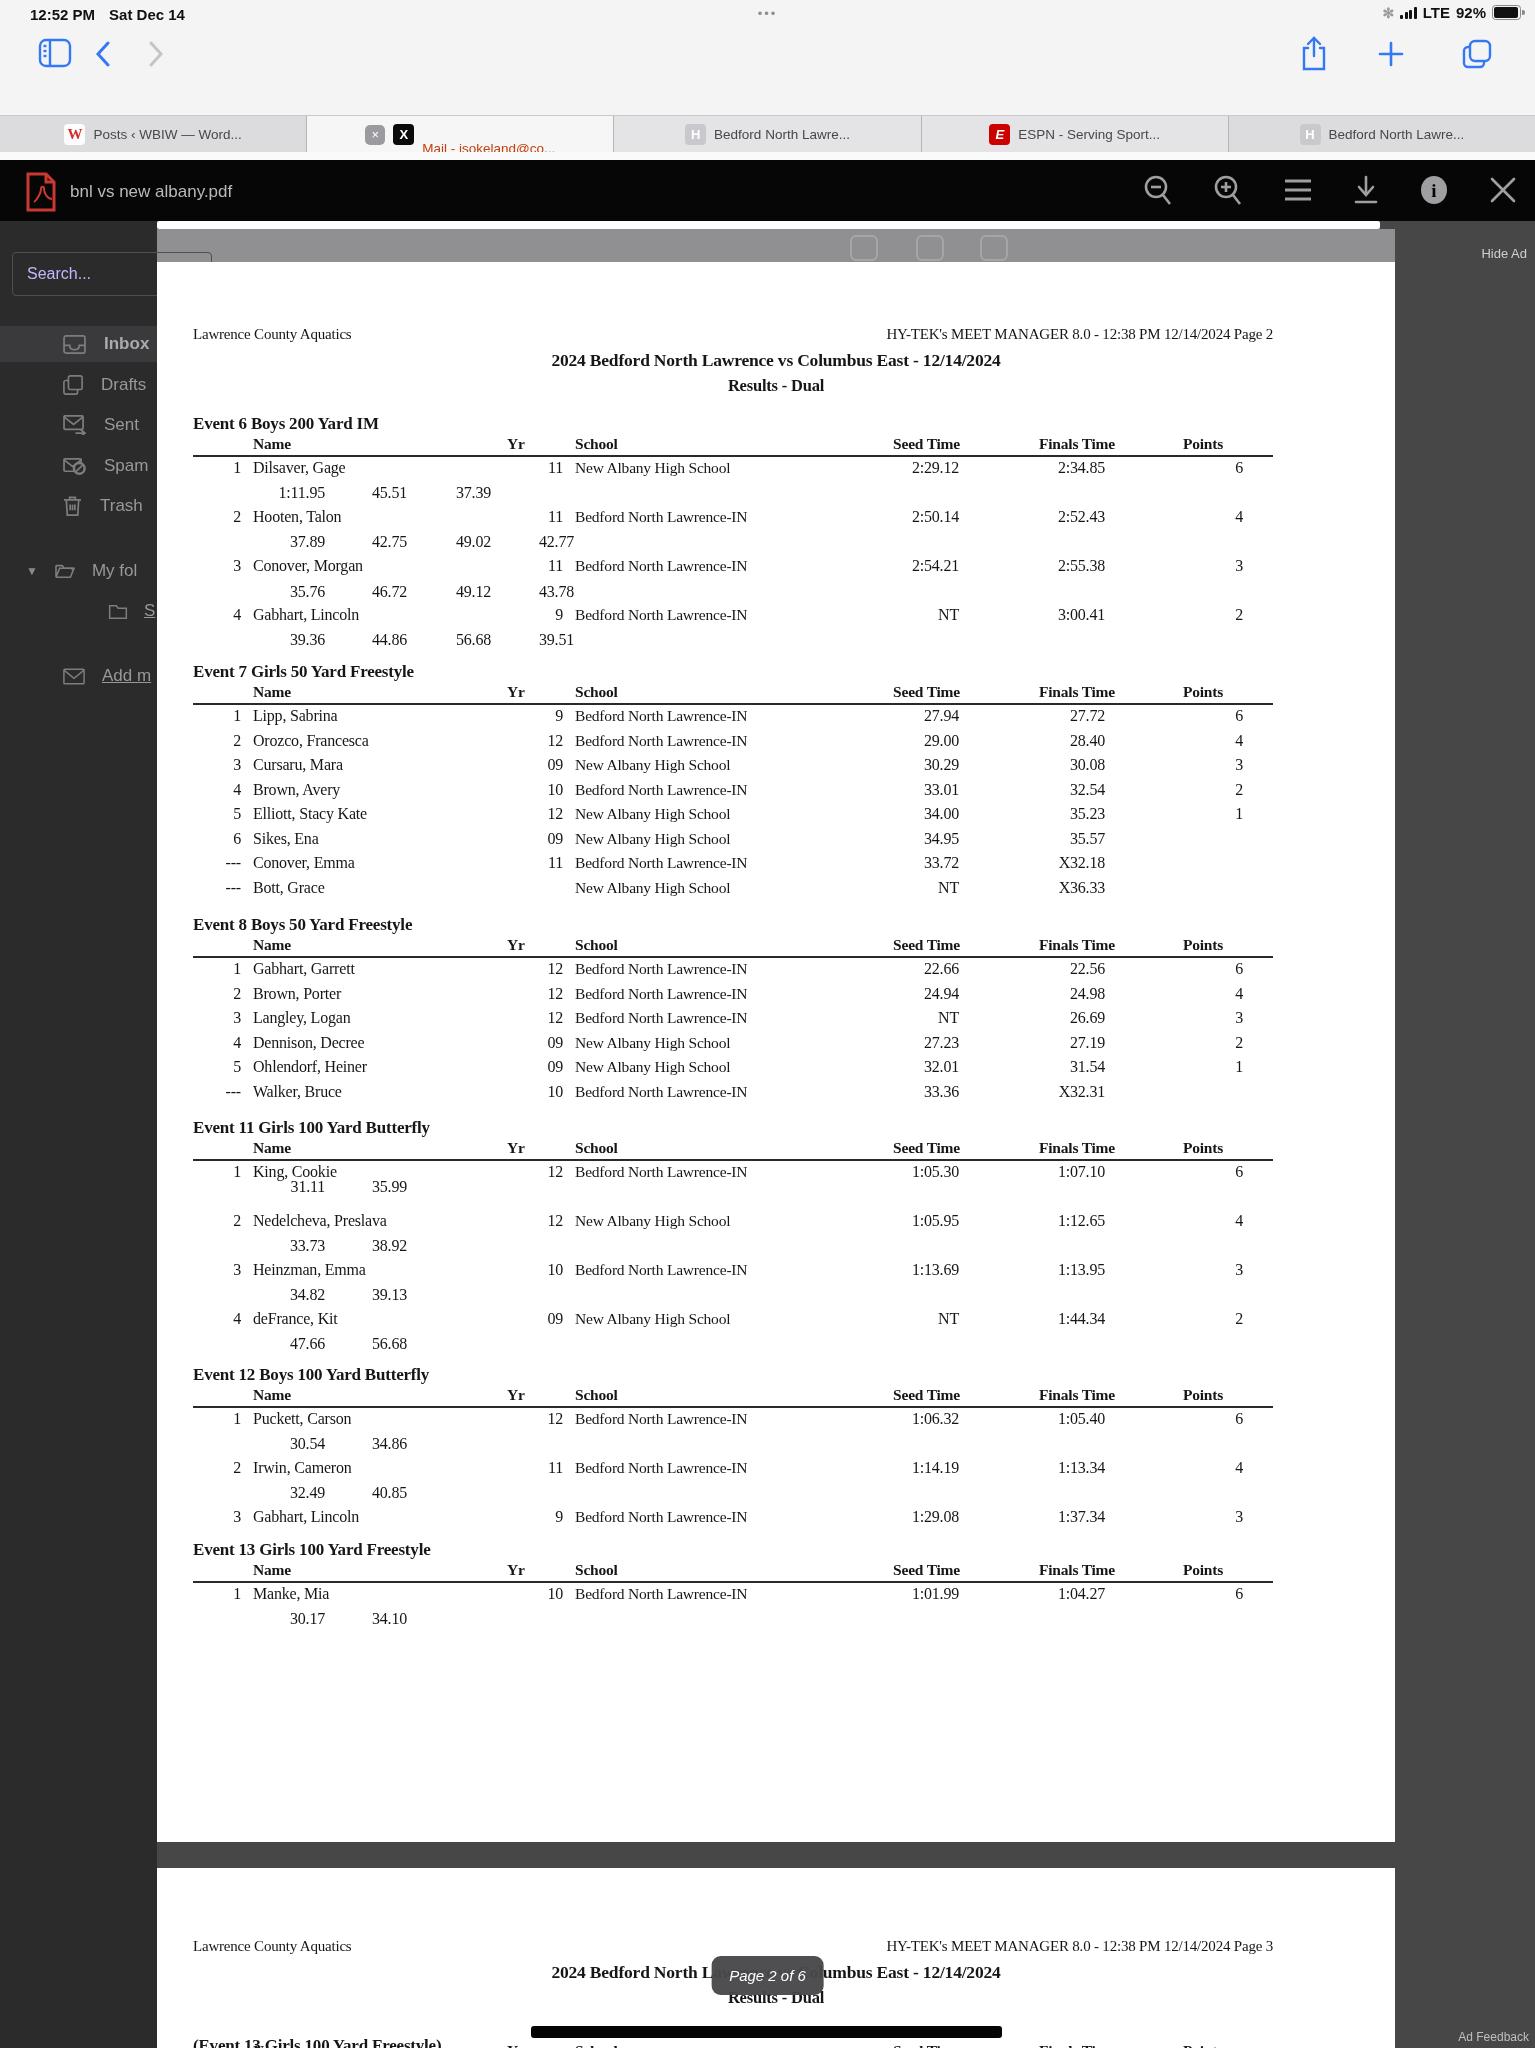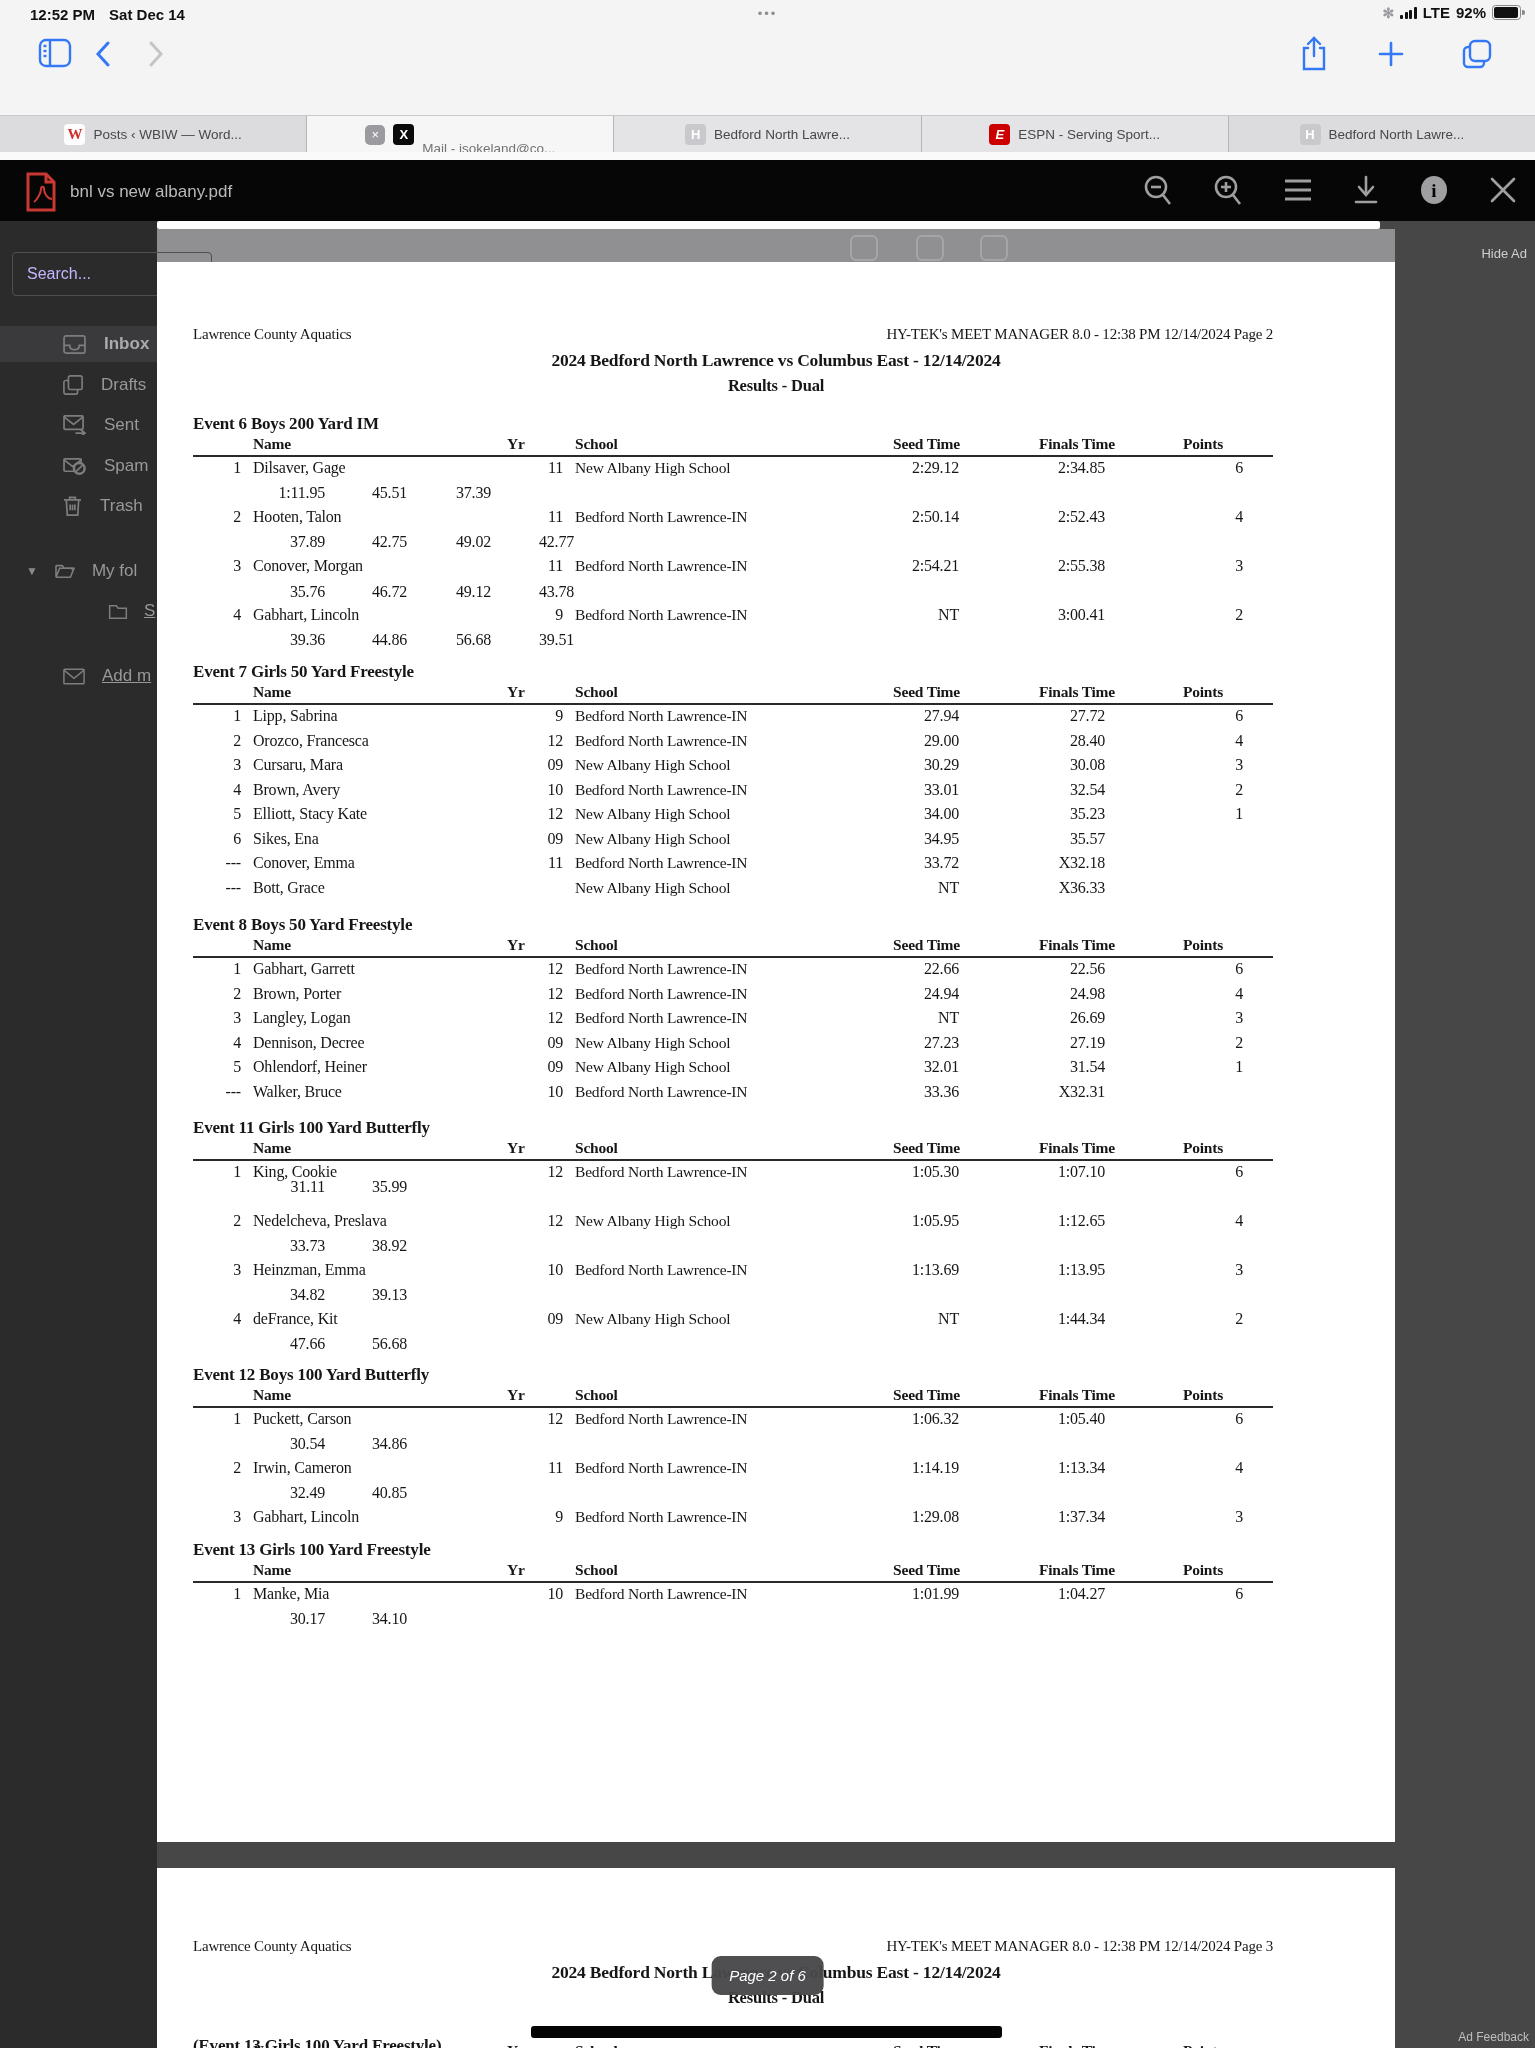--- a/index.html
+++ b/index.html
@@ -26,21 +26,21 @@
   #url-center{position:absolute;left:0;right:0;top:12px;text-align:center;font-size:17px;color:#17171a;}
   #lock-icon{display:inline-block;margin-right:6px;}
   #refresh-btn{position:absolute;right:14px;top:10px;font-size:21px;color:#1c1c1e;}
   
   #tabbar{position:absolute;left:0;top:115px;width:100%;height:37px;display:flex;border-top:1px solid #c9c9cb;}
   .tab{flex:1 1 0;display:flex;align-items:center;justify-content:center;gap:8px;background:#dcdcde;border-right:1px solid #b5b5b7;overflow:hidden;white-space:nowrap;}
   .tab:last-child{border-right:none;}
   .tab.lighter{background:#e4e4e6;}
   .tab.active{background:#f6f6f7;}
   .tab-label{font-size:13.5px;color:#48484a;}
-  .tab.active .tab-label{color:#737373;margin-top:28px;}
+  .tab.active .tab-label{color:#c2410c;margin-top:28px;}
   .fav{display:inline-flex;align-items:center;justify-content:center;width:21px;height:21px;border-radius:4px;font-weight:bold;font-size:13px;flex:0 0 auto;}
   .fav-wbiw{background:#fdfdfd;color:#d0312d;font-family:"Liberation Serif",serif;font-size:15px;}
   .fav-xfinity{background:#0a0a0a;color:#fff;}
   .fav-generic{background:#c9c9cd;color:#fff;}
   .fav-espn{background:#cc0000;color:#fff;font-style:italic;}
   .tab-close{display:inline-flex;align-items:center;justify-content:center;width:20px;height:20px;border-radius:5px;background:#9b9b9f;color:#fff;font-size:13px;flex:0 0 auto;}
   #strip-under-tabs{position:absolute;left:0;top:152px;width:100%;height:8px;background:#fafafa;z-index:6;}
   
   #pdf-header{position:absolute;left:0;top:160px;width:100%;height:61px;background:#060606;z-index:7;}
   #pdf-file{position:absolute;left:24px;top:12px;display:flex;align-items:center;gap:12px;}

